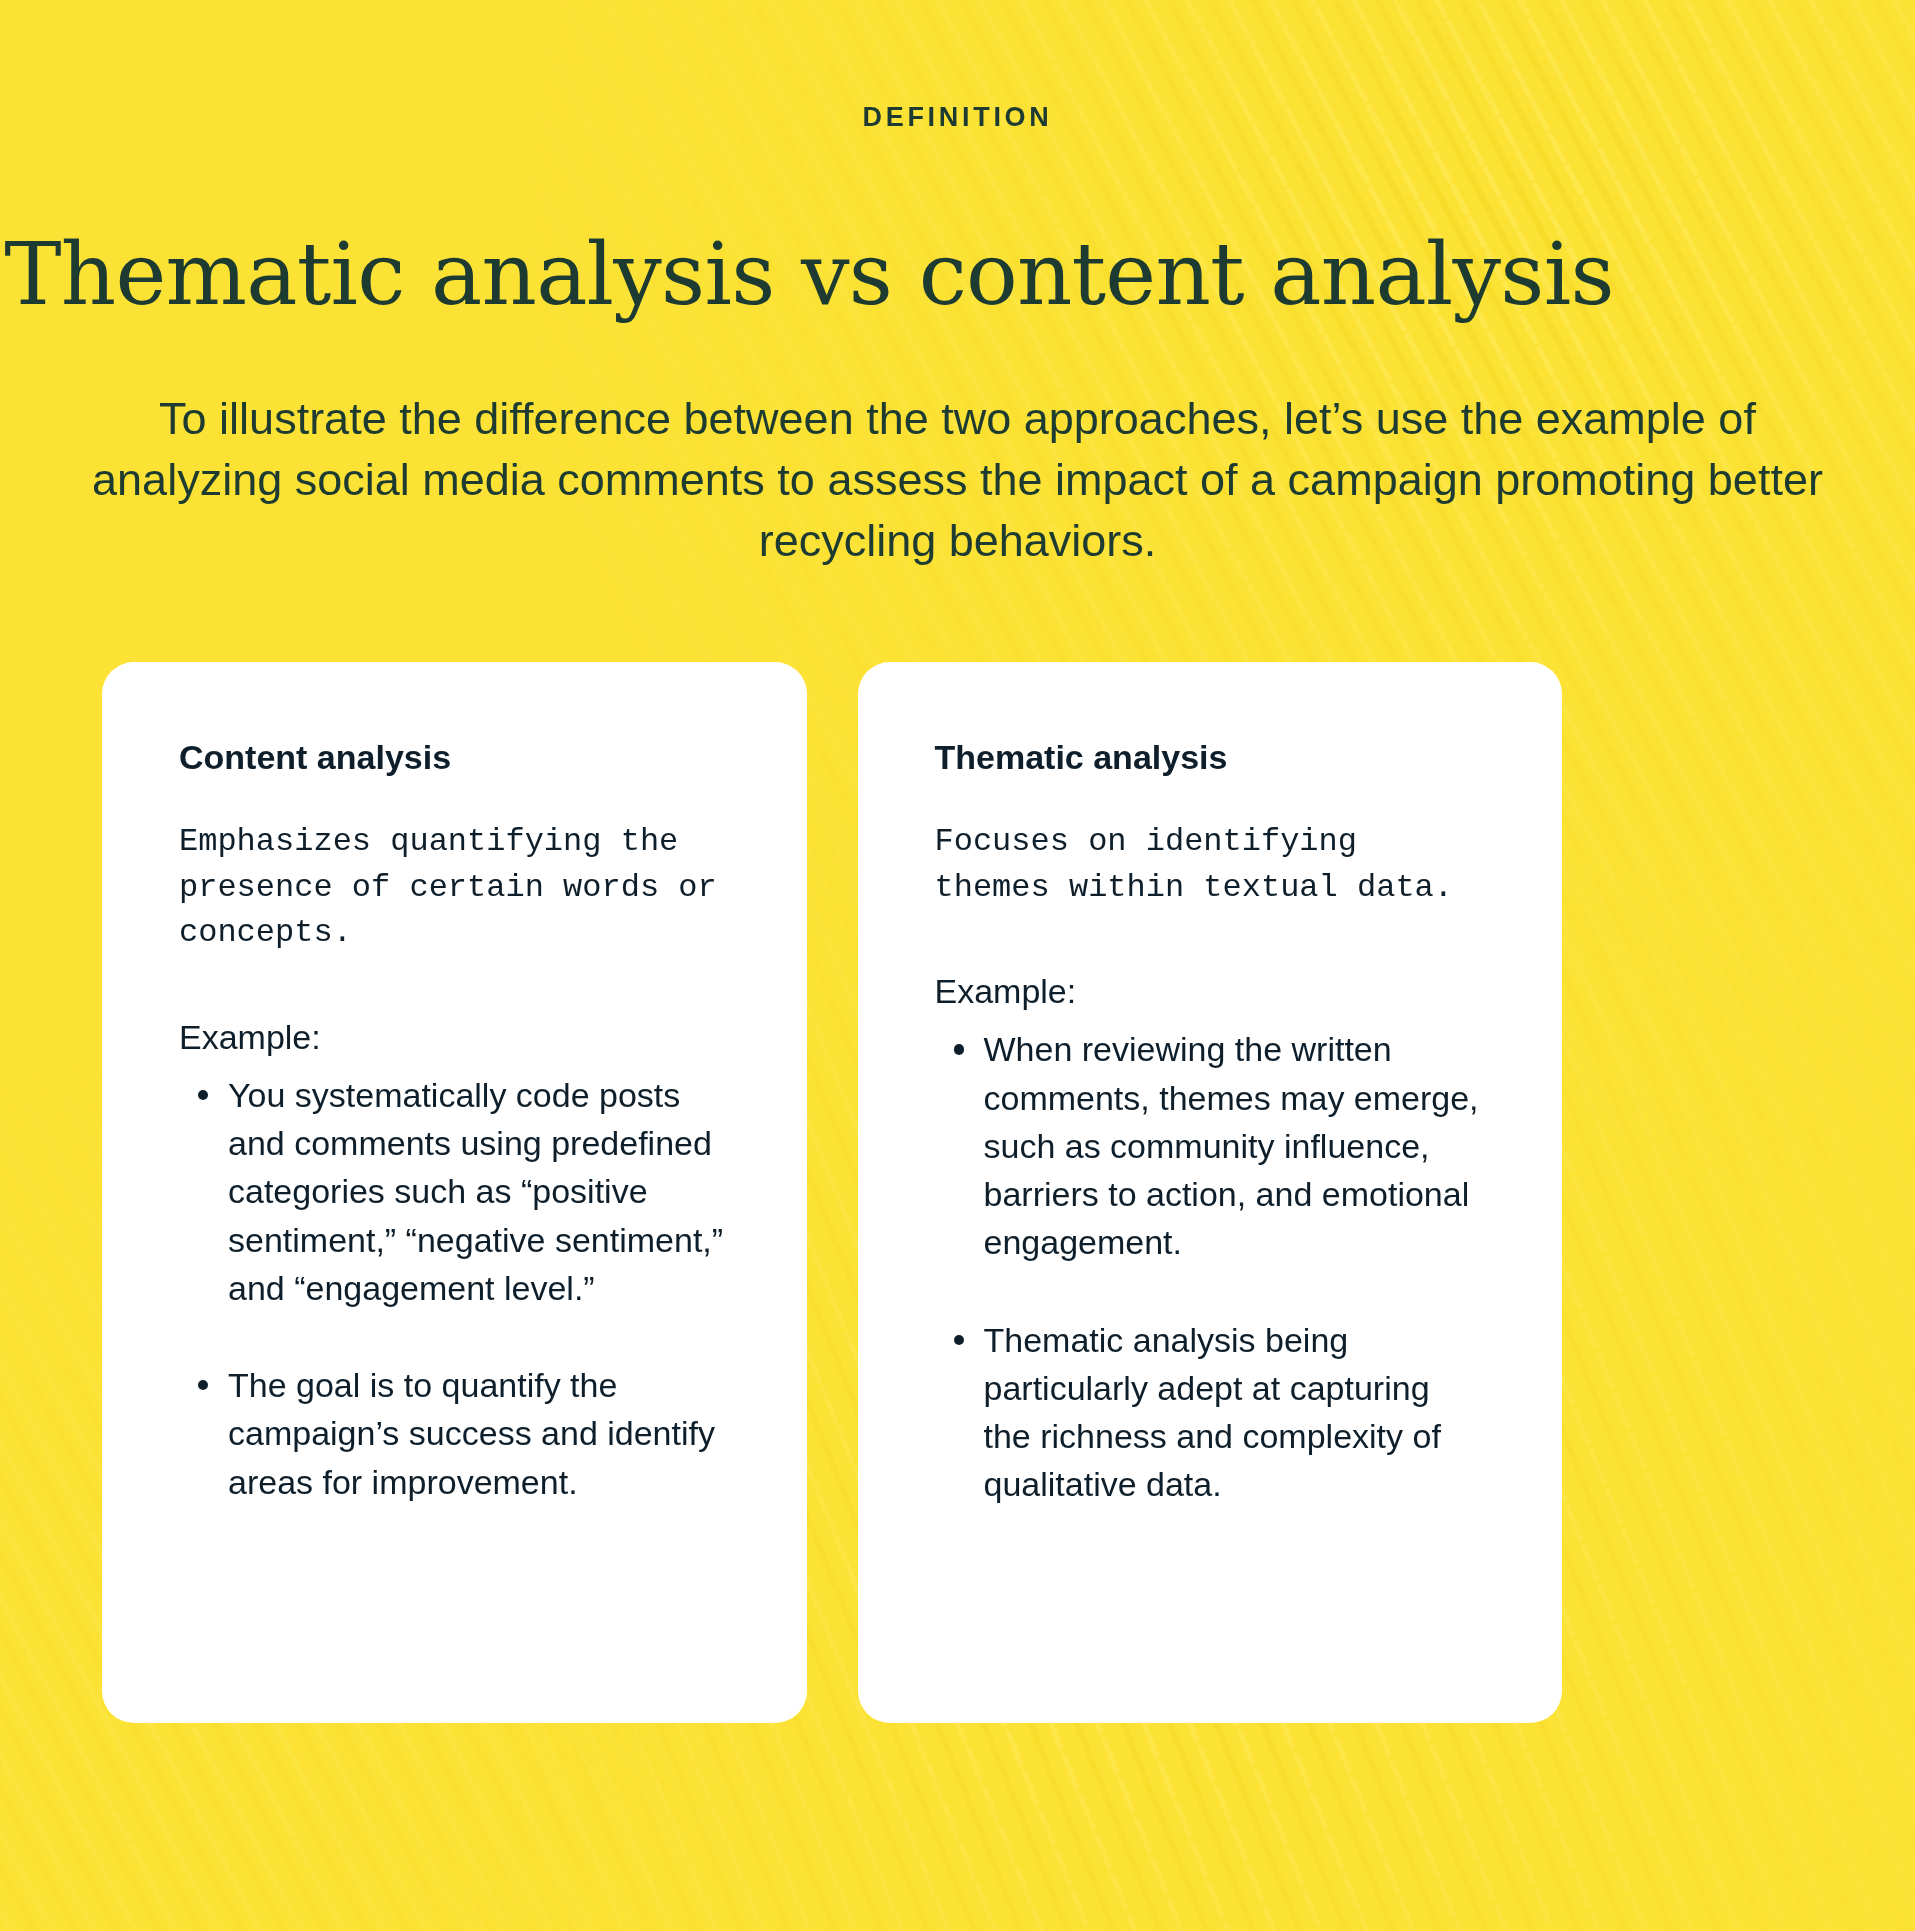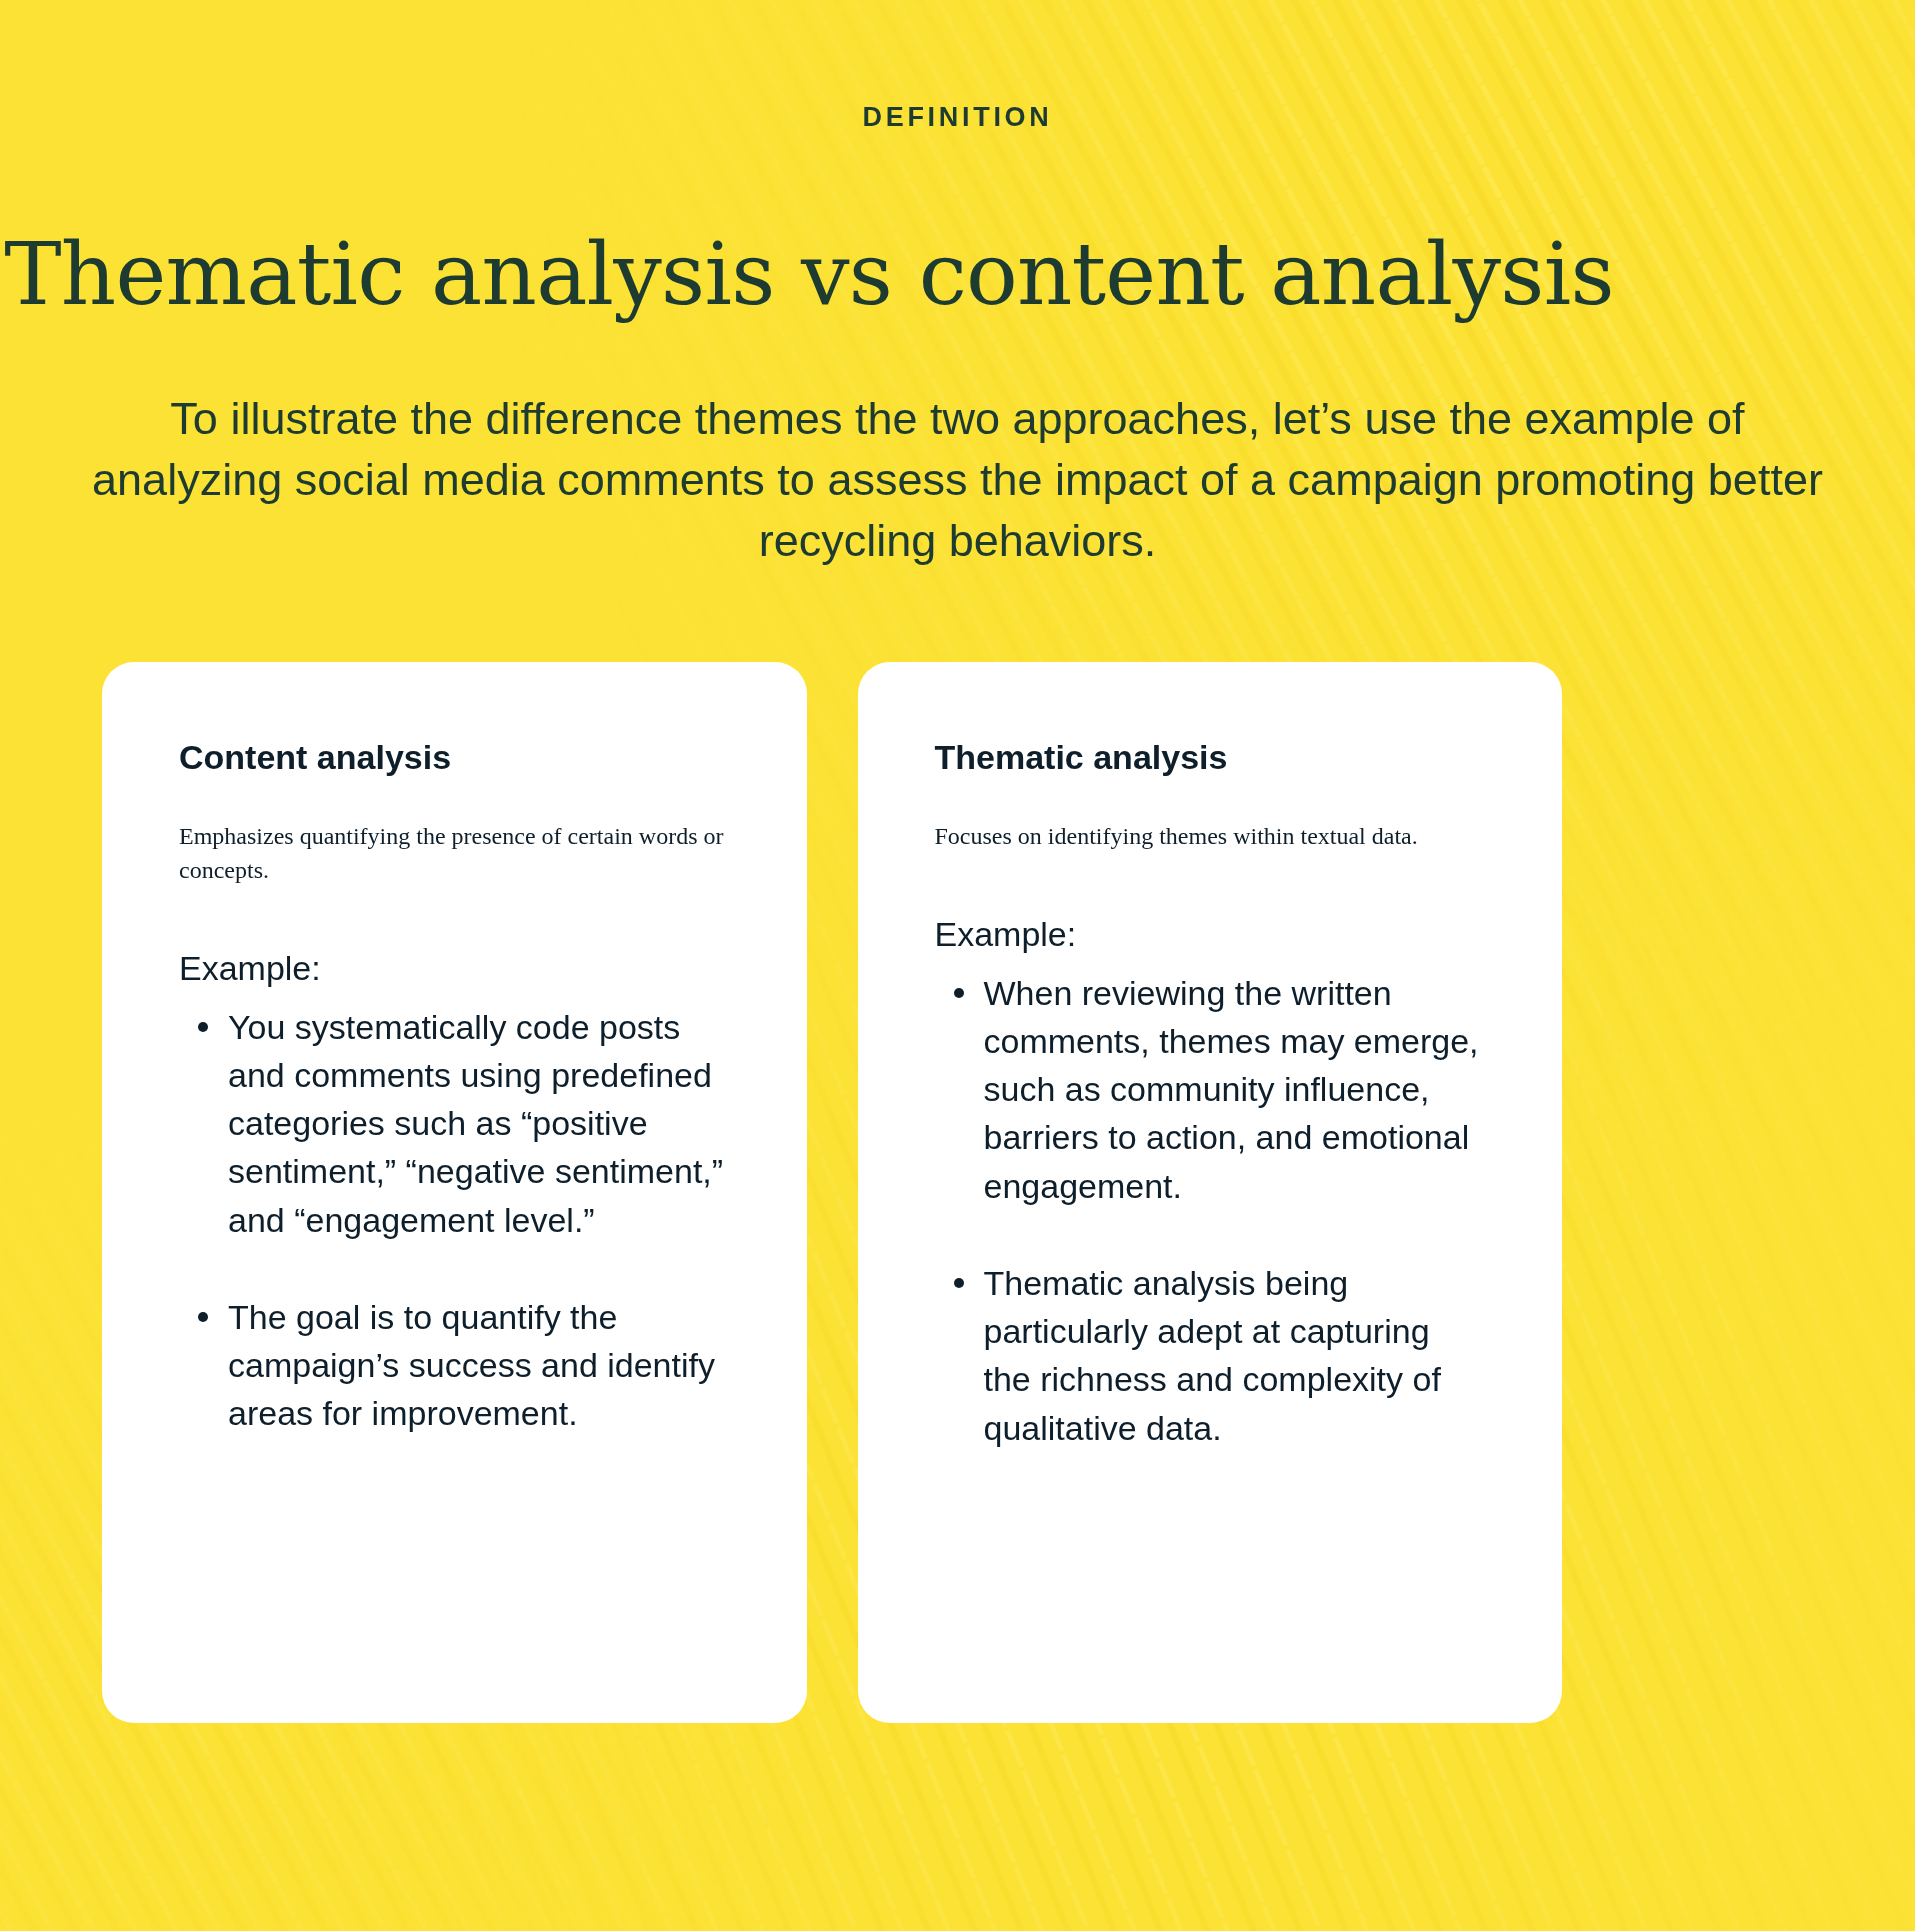--- a/index.html
+++ b/index.html
@@ -94,22 +94,22 @@
   .card-title {
     font-family: "Liberation Sans", sans-serif;
     font-size: 34px;
     font-weight: 700;
     color: #0e1f2b;
     line-height: 1.3;
     margin: 0 0 40px 0;
   }
 
   .card-lede {
-    font-family: Liberation Serif, serif;
-    font-size: 24px;
+    font-family: Liberation Mono, monospace;
+    font-size: 32px;
     font-weight: 400;
     color: #0e1f2b;
     line-height: 1.42;
     margin: 0 0 57px 0;
     max-width: 702px;
   }
 
   .card-example-label {
     font-family: "Liberation Sans", sans-serif;
     font-size: 34px;
@@ -210,21 +210,21 @@
   <rect width="2400" height="2420" fill="url(#hatchB)" mask="url(#mBR)" opacity="0.5"></rect>
   <rect width="2400" height="2420" fill="url(#hatchA)" mask="url(#mBL)" opacity="0.4"></rect>
 </svg>
 
 <div id="page">
 
   <div class="eyebrow">DEFINITION</div>
 
   <h1 class="page-title">Thematic analysis vs content analysis</h1>
 
-  <p class="page-subtitle">To illustrate the difference themes the two approaches, let’s use the example of analyzing social media comments to assess the impact of a campaign promoting better recycling behaviors.</p>
+  <p class="page-subtitle">To illustrate the difference between the two approaches, let’s use the example of analyzing social media comments to assess the impact of a campaign promoting better recycling behaviors.</p>
 
   <div class="cards">
 
     <section class="card">
       <h2 class="card-title">Content analysis</h2>
       <p class="card-lede">Emphasizes quantifying the presence of certain words or concepts.</p>
       <p class="card-example-label">Example:</p>
       <ul class="bullet-list">
         <li class="bullet-item">
           <span class="bullet-dot"></span>

